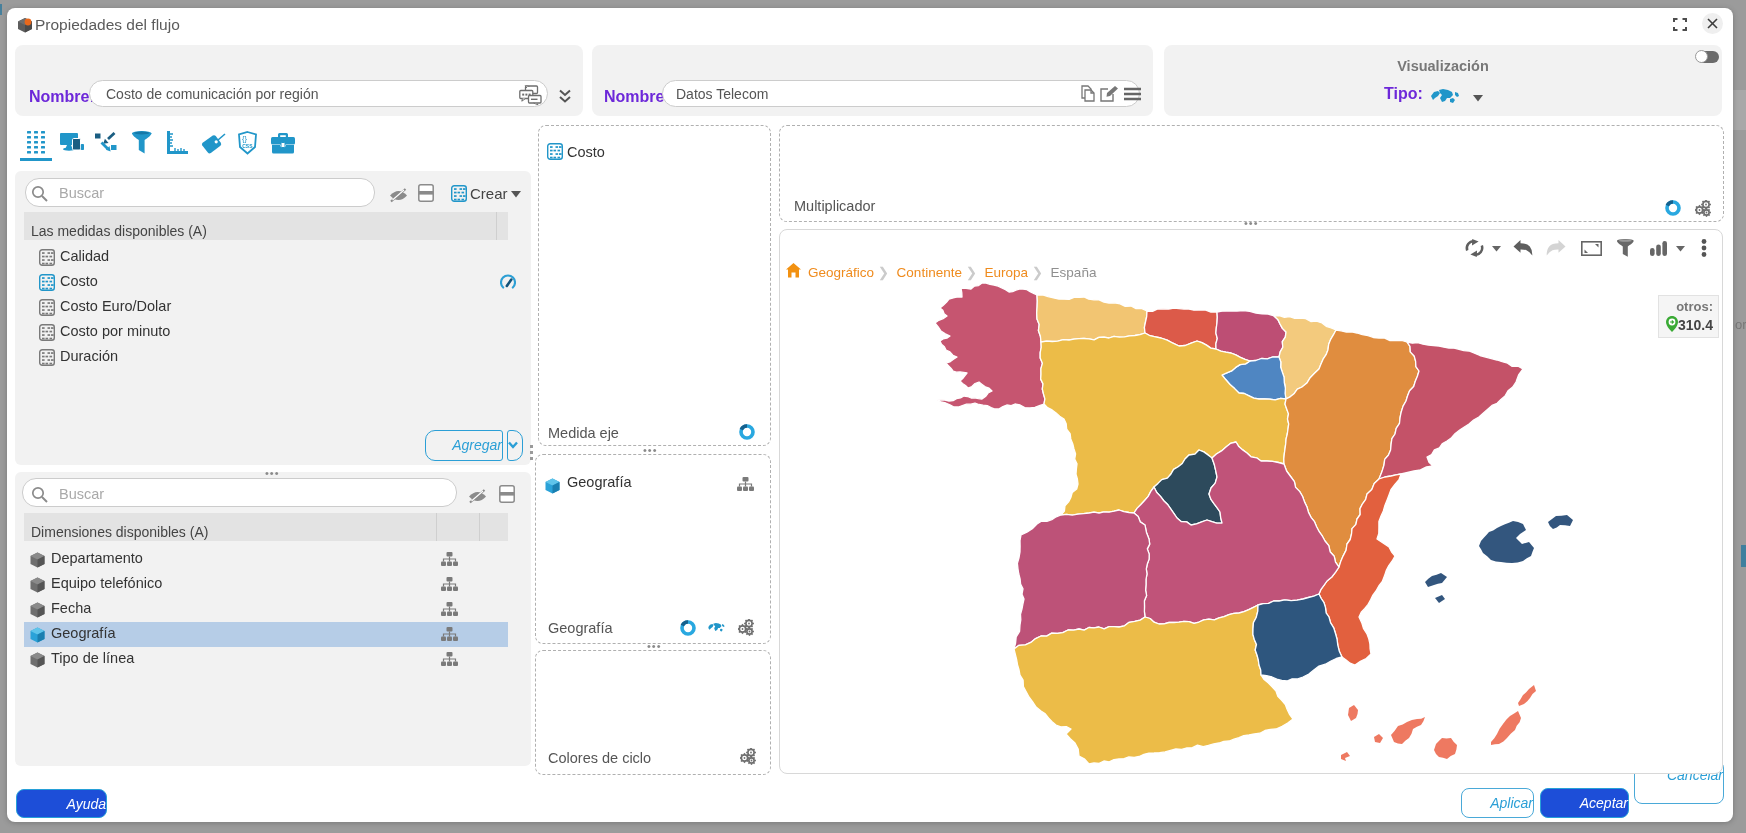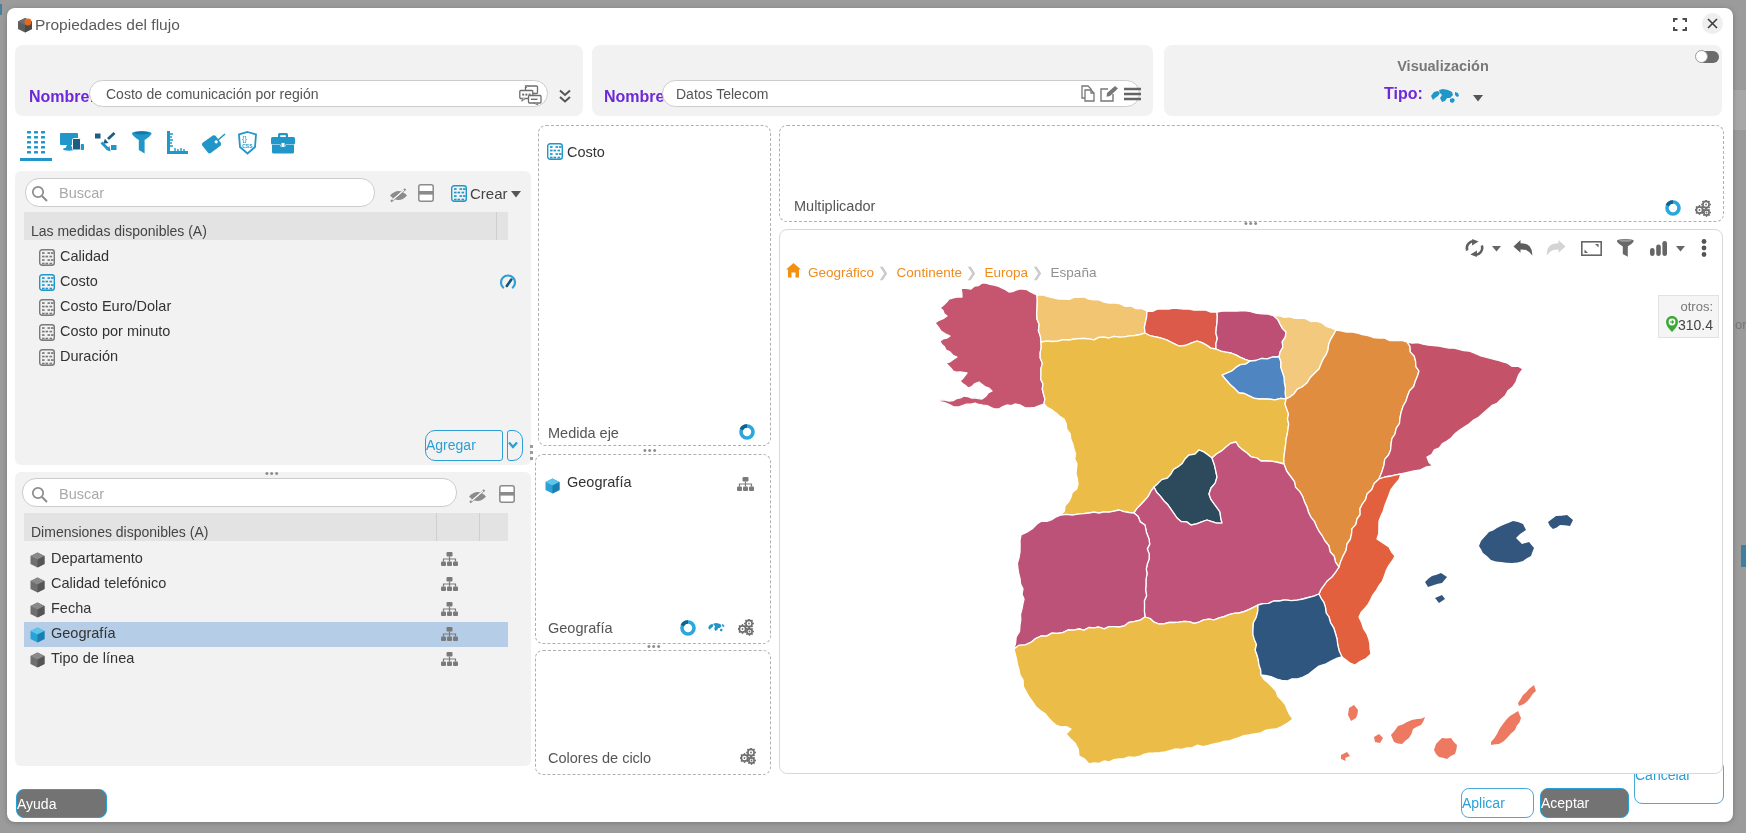--- a/index.html
+++ b/index.html
@@ -5,22 +5,22 @@
   * { margin:0; padding:0; box-sizing:border-box; }
   html,body { width:1746px; height:833px; overflow:hidden; }
   body { background:#9b9b9b; font-family:"Liberation Sans", sans-serif; position:relative; }
   .abs { position:absolute; white-space:nowrap; }
   #dialog { position:absolute; left:7px; top:8px; width:1726px; height:814px; background:#fff; border-radius:8px; box-shadow:0 1px 5px rgba(60,60,60,0.35); }
   .graypanel { position:absolute; background:#f2f2f2; border-radius:8px; }
   .ptitle { font-weight:bold; font-size:14.5px; color:#787878; text-align:center; }
   .lbl { font-weight:bold; font-size:16px; color:#6d28d9; }
   .input { position:absolute; background:#fff; border:1px solid #ccc; border-radius:14px; font-size:14px; color:#555; }
   .dashpanel { position:absolute; border:1px dashed #b0b0b0; border-radius:8px; background:#fff; }
-  .btn { position:absolute; border-radius:8px; font-size:14px; text-align:left; }
-  .btn-f { background:#737373; color:#fff; border:1px solid #27a0d8; }
+  .btn { position:absolute; border-radius:8px; font-size:14px; text-align:right;font-style:italic; }
+  .btn-f { background:#1d4ed8; color:#fff; border:1px solid #27a0d8; }
   .btn-o { background:#fff; color:#2b9fd6; border:1px solid #4aa9d8; }
   svg { display:block; }
 </style>
 </head>
 <body>
 
 <div class="abs" style="left:0;top:4px;width:2px;height:11px;background:#47809c;"></div>
 <div class="abs" style="left:1733px;top:90px;width:13px;height:40px;background:#a8a8a8;"></div>
 <div class="abs" style="left:1735px;top:317px;width:11px;height:14px;color:#777;font-size:13px;">or</div>
 <div class="abs" style="left:1741px;top:545px;width:5px;height:22px;background:#3f7f9e;"></div>
@@ -380,21 +380,21 @@
         </g>
         <g stroke="#7a7a7a" stroke-width="1.2" fill="none">
           <path d="M8.5 4.5 L8.5 7 M2.5 9.5 L2.5 7 L14.5 7 L14.5 9.5 M8.5 7 L8.5 9.5"></path>
         </g>
       </svg>
       <svg class="abs" style="left:23px;top:569px;" width="15" height="16" viewBox="0 0 15 16">
         <polygon points="7.5,0.5 14.5,4 14.5,12 7.5,15.5 0.5,12 0.5,4" fill="#6f6f6f"></polygon>
         <polygon points="7.5,0.5 14.5,4 7.5,7.5 0.5,4" fill="#8a8a8a"></polygon>
         <polygon points="7.5,7.5 14.5,4 14.5,12 7.5,15.5" fill="#565656"></polygon>
       </svg>
-      <div class="abs" style="left:44px;top:567px;font-size:14.5px;color:#333;">Calidad telefónico</div>
+      <div class="abs" style="left:44px;top:567px;font-size:14.5px;color:#333;">Equipo telefónico</div>
 <svg class="abs" style="left:434px;top:569px;" width="17" height="15" viewBox="0 0 17 15">
         <g fill="#7a7a7a">
           <rect x="5.5" y="0" width="6" height="4.5" rx="1"></rect>
           <rect x="0" y="9.5" width="5" height="4.5" rx="1"></rect>
           <rect x="6" y="9.5" width="5" height="4.5" rx="1"></rect>
           <rect x="12" y="9.5" width="5" height="4.5" rx="1"></rect>
         </g>
         <g stroke="#7a7a7a" stroke-width="1.2" fill="none">
           <path d="M8.5 4.5 L8.5 7 M2.5 9.5 L2.5 7 L14.5 7 L14.5 9.5 M8.5 7 L8.5 9.5"></path>
         </g>
@@ -716,21 +716,21 @@
       </svg>
       <div class="abs" style="left:258px;top:459px;color:#8a8a8a;font-size:11px;letter-spacing:1px;">•••</div>
 <div class="abs" style="left:636px;top:436px;color:#8a8a8a;font-size:11px;letter-spacing:1px;">•••</div>
 <div class="abs" style="left:640px;top:632px;color:#8a8a8a;font-size:11px;letter-spacing:1px;">•••</div>
 <div class="abs" style="left:1237px;top:209px;color:#8a8a8a;font-size:11px;letter-spacing:1px;">•••</div>
 <div class="abs" style="left:523px;top:437px;width:3px;height:3px;background:#9a9a9a;"></div>
 <div class="abs" style="left:523px;top:443px;width:3px;height:3px;background:#9a9a9a;"></div>
 <div class="abs" style="left:523px;top:449px;width:3px;height:3px;background:#9a9a9a;"></div>
 </div>
 
-  <div class="abs" style="left:1651px;top:287px;width:61px;height:43px;background:#f5f5f5;border:1px solid #e2e2e2;">
+  <div class="abs" style="left:1651px;top:287px;width:61px;height:43px;background:#f5f5f5;border:1px solid #e2e2e2;font-weight:bold;">
     <div class="abs" style="right:5px;top:3px;font-size:13px;color:#777;">otros:</div>
     <svg class="abs" style="left:7px;top:20px;" width="12" height="16" viewBox="0 0 12 16">
       <path d="M6 0 C2.7 0 0 2.7 0 6 C0 10.5 6 16 6 16 C6 16 12 10.5 12 6 C12 2.7 9.3 0 6 0 Z" fill="#3aaa35"></path>
       <circle cx="6" cy="6" r="3.4" fill="#fff"></circle>
       <path d="M4 6 h3 M5.8 4.5 L7.5 6 L5.8 7.5" stroke="#3aaa35" stroke-width="1.1" fill="none"></path>
     </svg>
     <div class="abs" style="right:5px;top:21px;font-size:14px;color:#444;margin-left:30px;">310.4</div>
   </div>
 </div>
 

